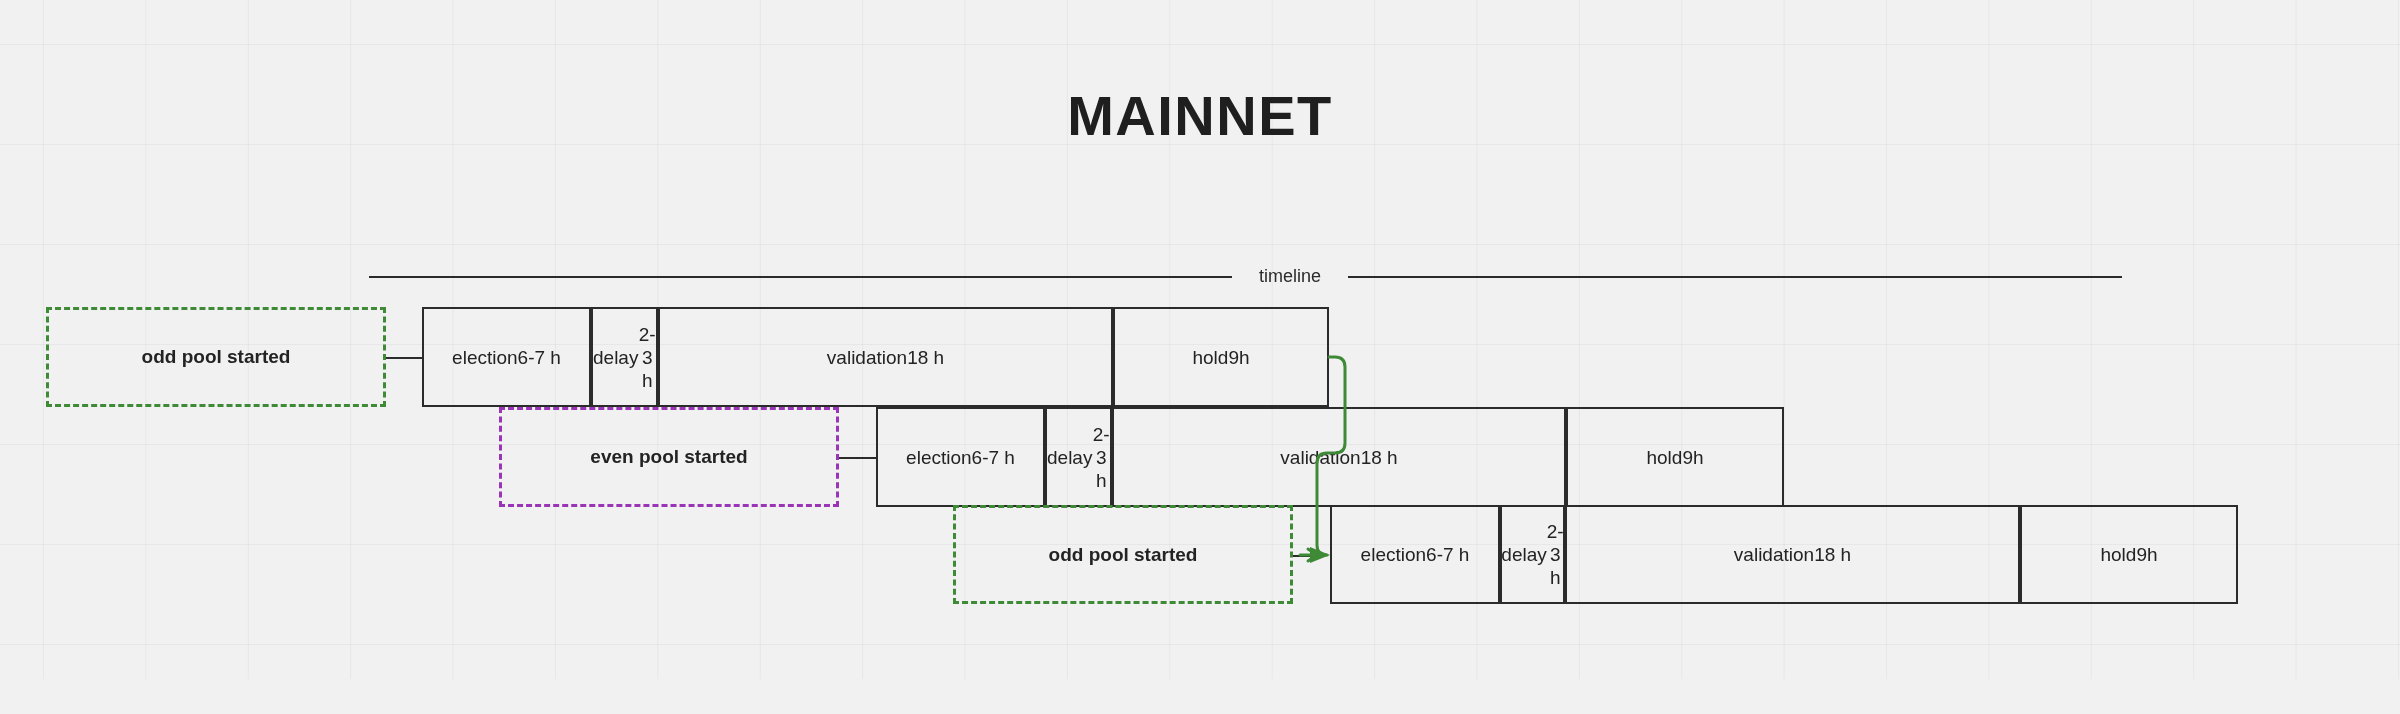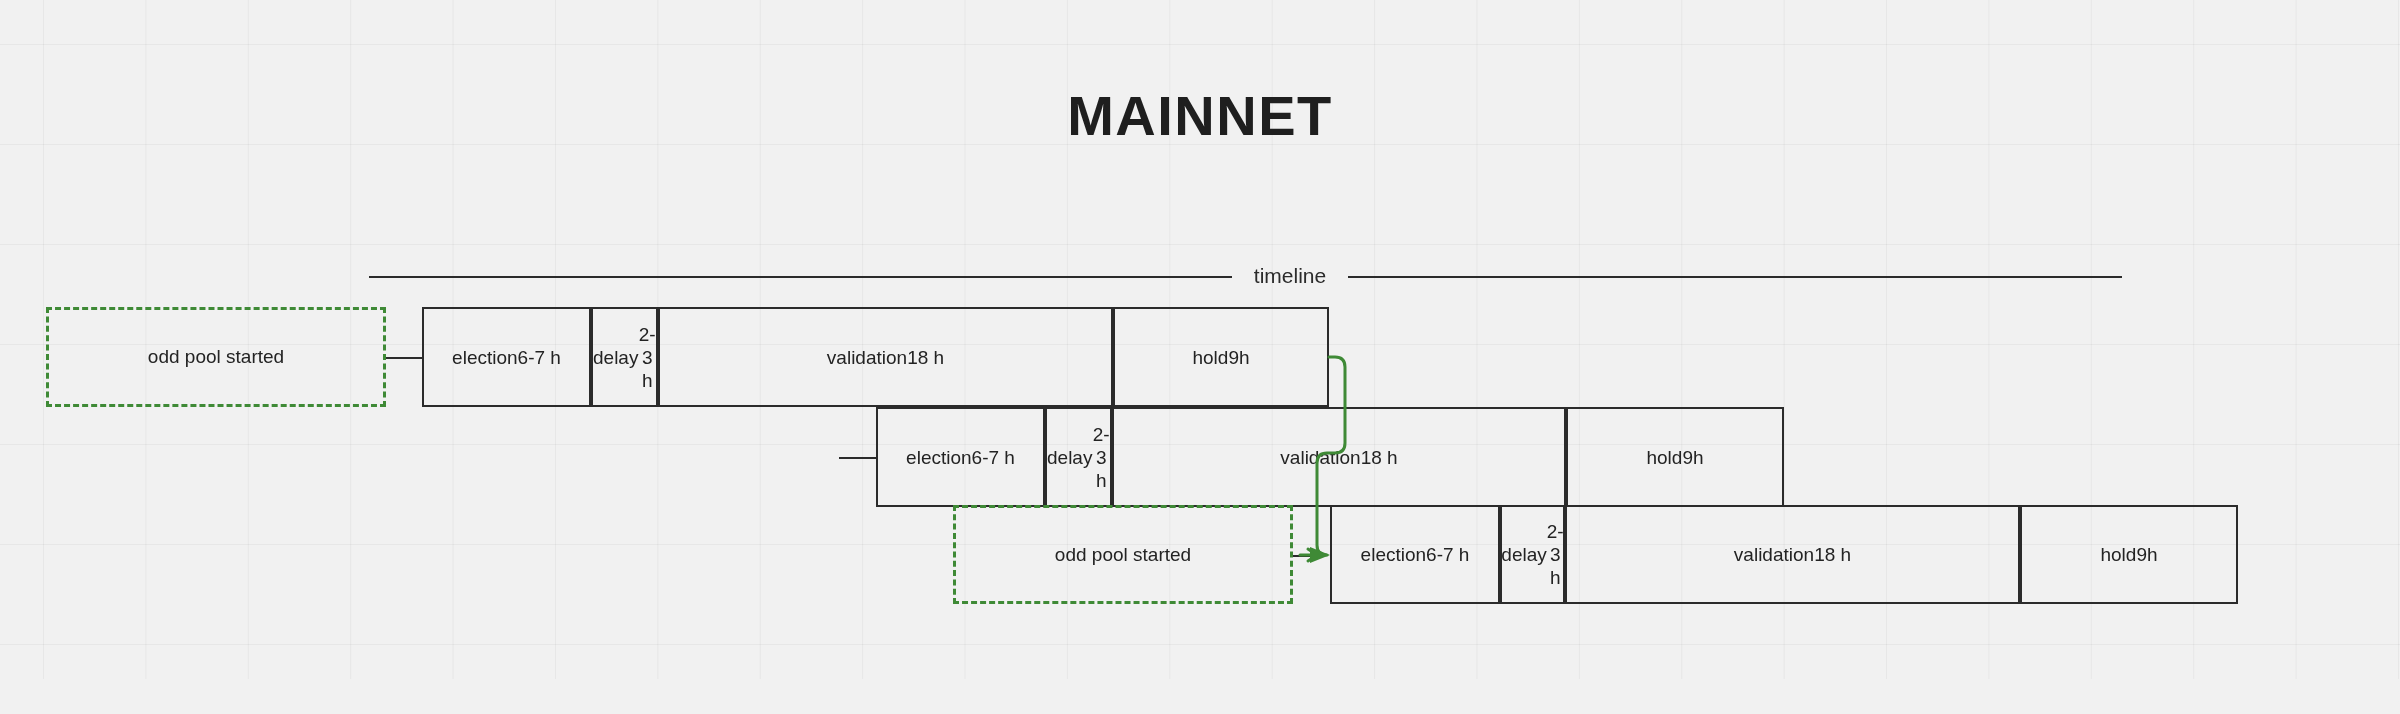--- a/index.html
+++ b/index.html
@@ -40,21 +40,21 @@
     top: 276px;
   }
   #tl-line-left  { left: 369px;  width: 863px; }
   #tl-line-right { left: 1348px; width: 774px; }
   #tl-label {
     position: absolute;
     left: 1232px;
     top: 260px;
     width: 116px;
     text-align: center;
-    font-size: 21px;
+    font-size: 18px;
     color: #2b2b2b;
     line-height: 32px;
   }
   
   .phase {
     position: absolute;
     box-sizing: border-box;
     border: 2.5px solid #2b2b2b;
     background: transparent;
     display: flex;
@@ -70,20 +70,21 @@
   
   .note {
     position: absolute;
     box-sizing: border-box;
     border: 3px dashed #3f8a36;
     display: flex;
     align-items: center;
     justify-content: center;
     color: #232323;
     font-size: 19px;
+    font-weight: bold;
   }
   .note.purple { border-color: #9b35b8; }
   
   .leader {
     position: absolute;
     height: 0;
     border-top: 2px solid #2b2b2b;
   }
   
   #connector {
@@ -155,20 +156,23 @@
   <div class="phase" style="left:2020px; top:505px; width:218px; height:99px;">
     <span class="lbl">hold</span>
     <span class="dur">9h</span>
   </div>
 
   <div class="note" style="left:46px; top:307px; width:340px; height:100px;">
     <span>odd pool started</span>
   </div>
   <div class="leader" style="left:386px; top:357px; width:36px;"></div>
 
+  <div class="note purple" style="left:499px; top:407px; width:340px; height:100px;">
+    <span>even pool started</span>
+  </div>
   <div class="leader" style="left:839px; top:457px; width:37px;"></div>
 
   <div class="note" style="left:953px; top:505px; width:340px; height:99px;">
     <span>odd pool started</span>
   </div>
   <div class="leader" style="left:1293px; top:555px; width:28px;"></div>
 
   <svg id="connector" viewBox="0 0 2400 714" xmlns="http://www.w3.org/2000/svg">
     <path d="M 1329 357
              L 1335 357

